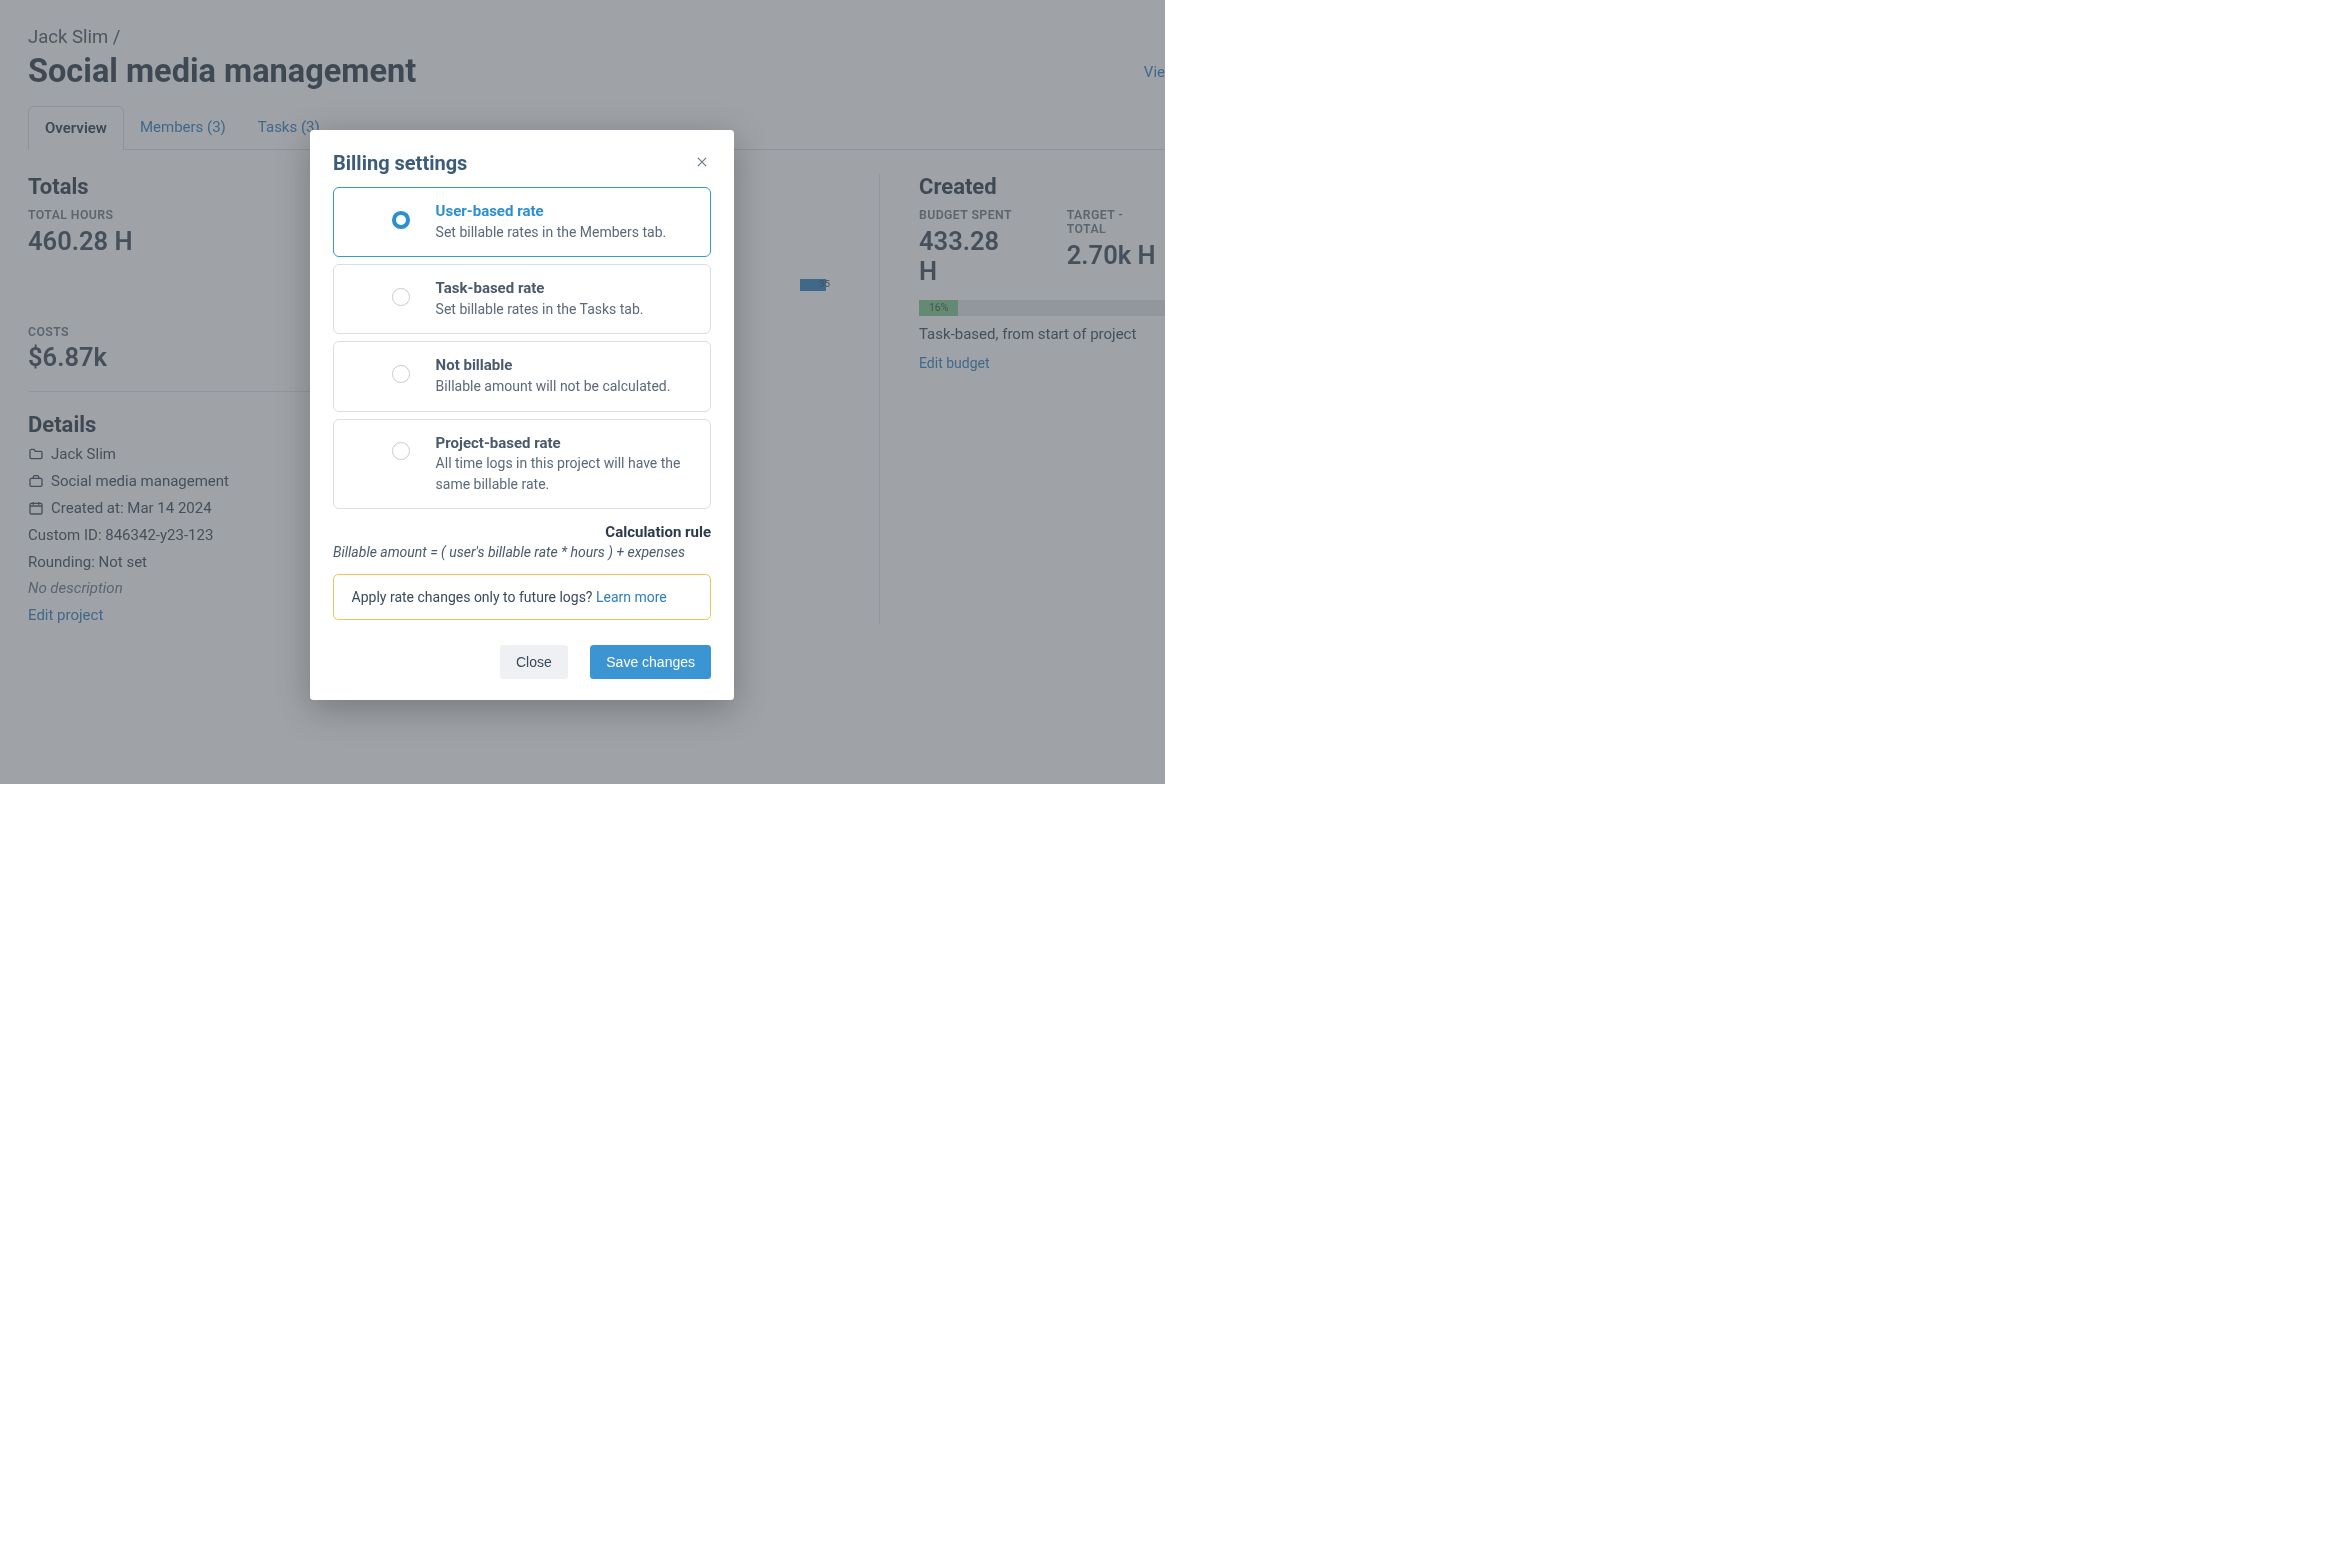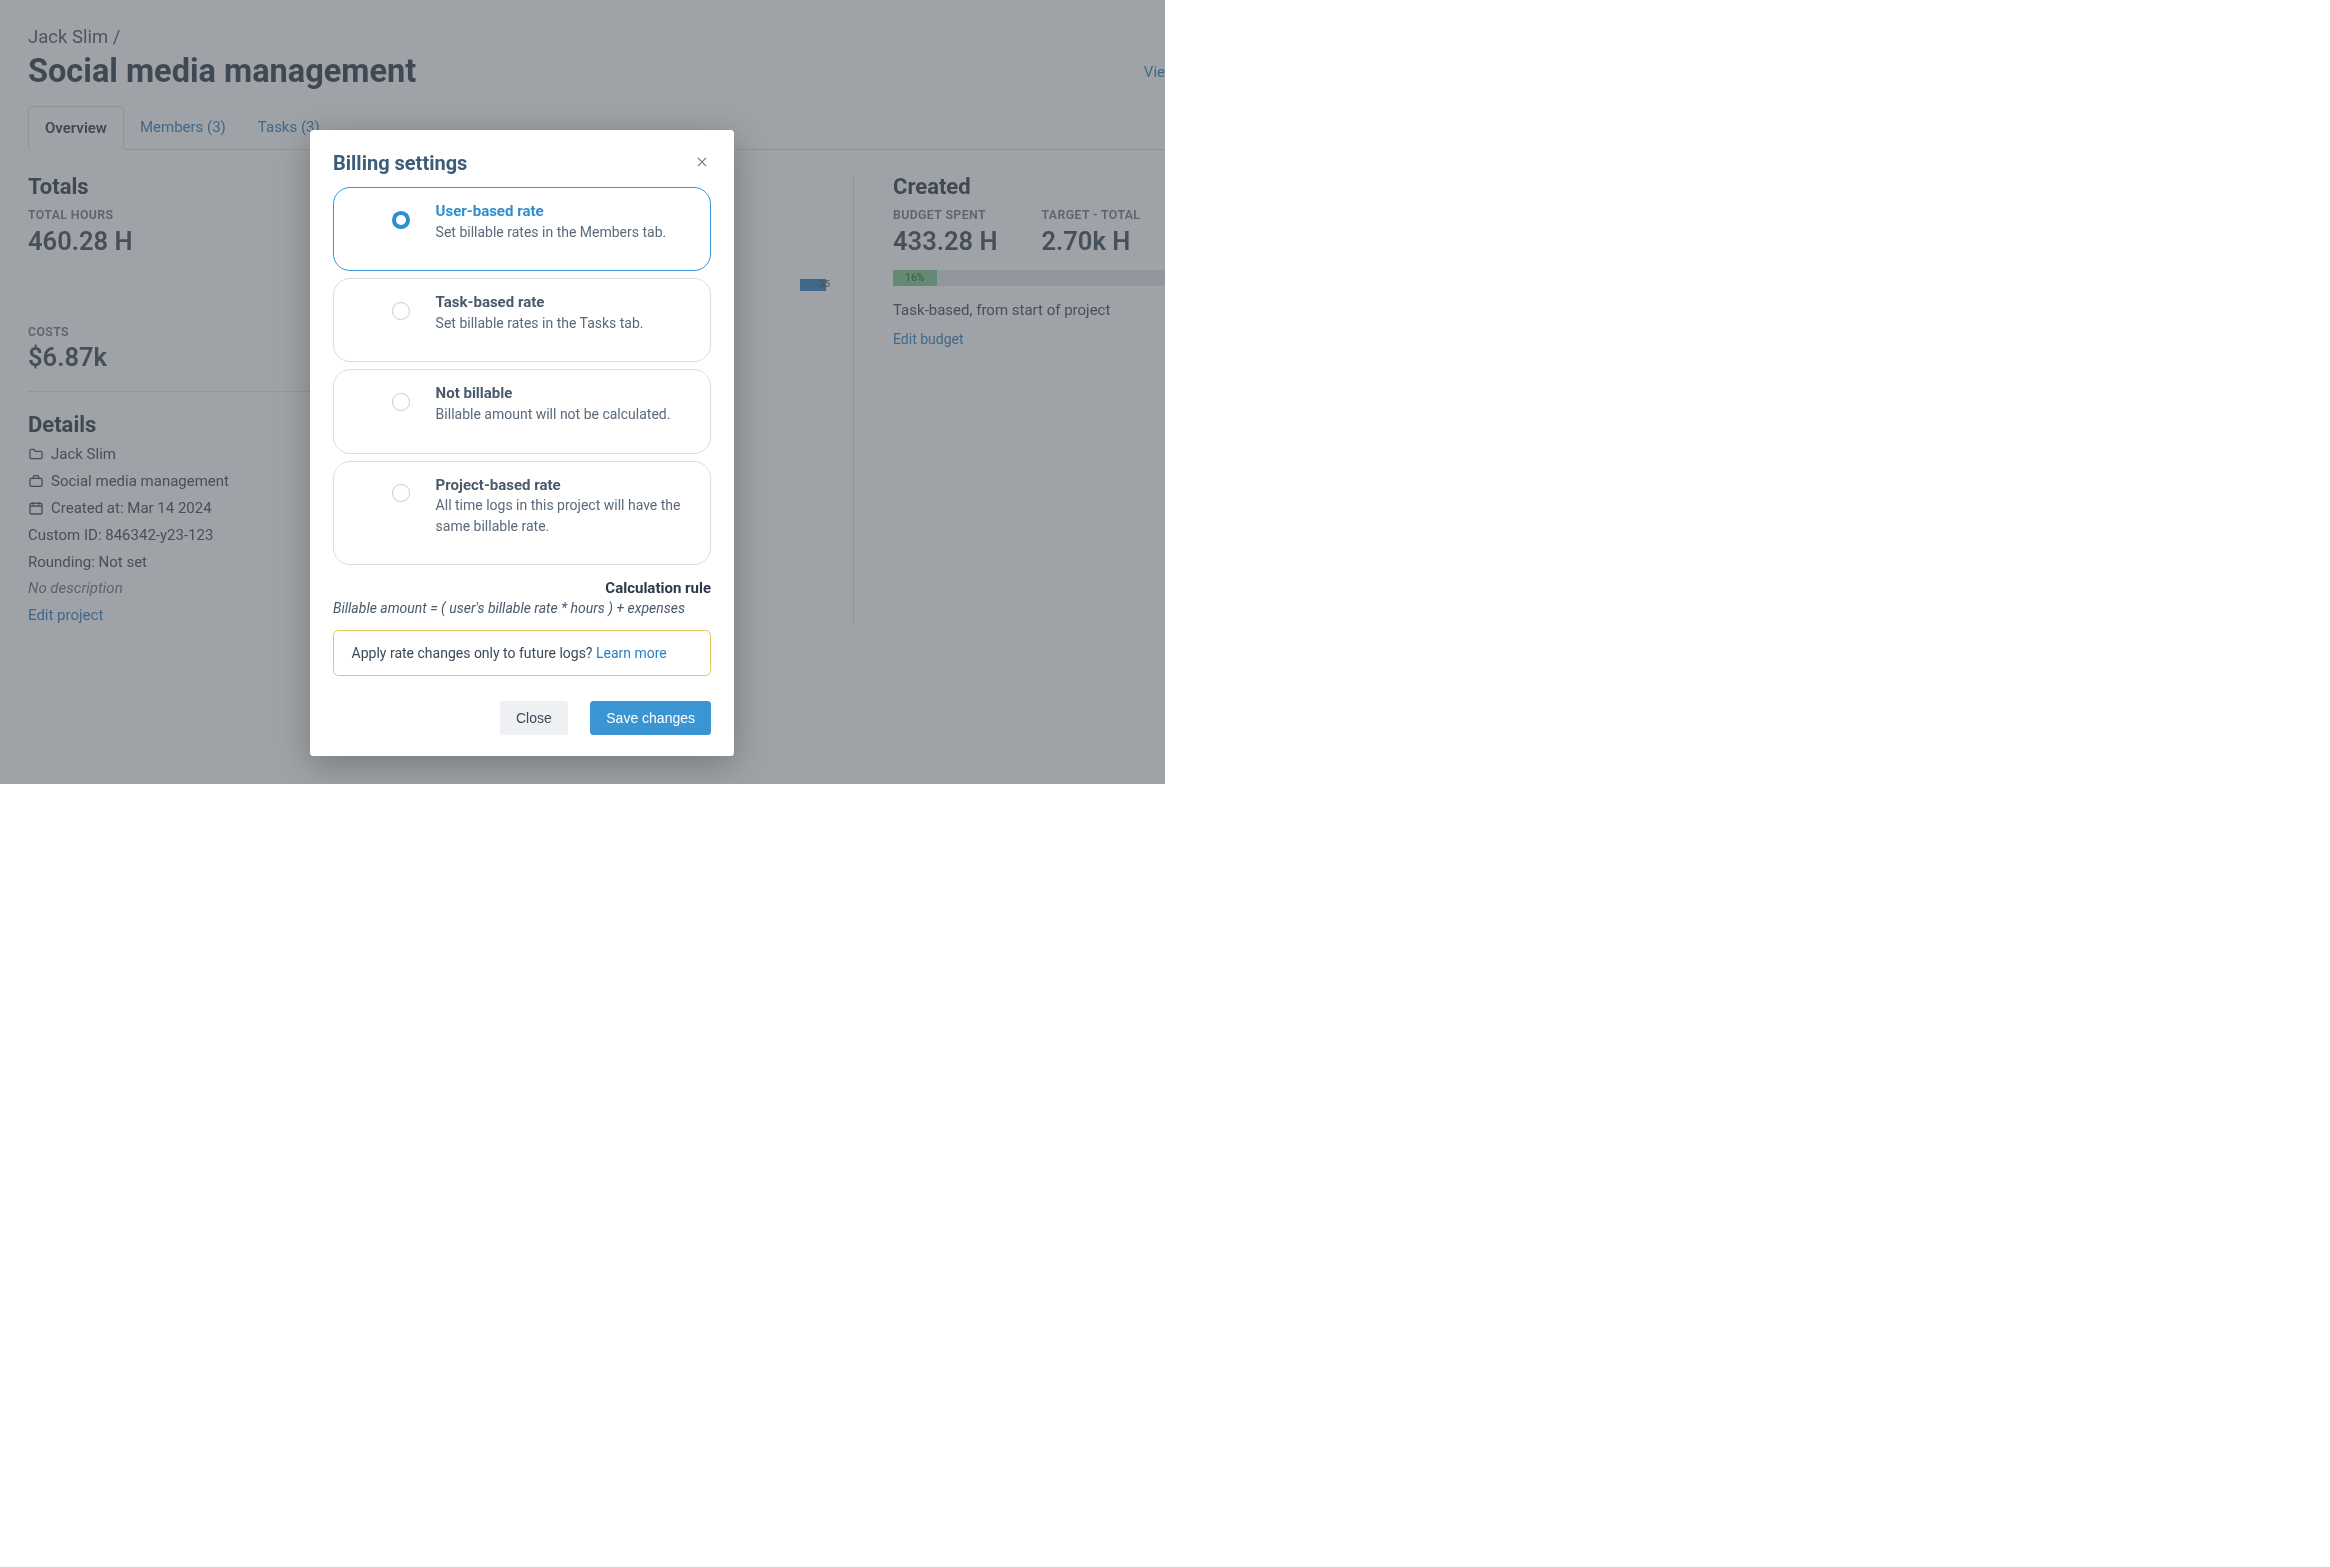--- a/index.html
+++ b/index.html
@@ -114,25 +114,25 @@
   .link {
     color: #2c7fbf;
     cursor: pointer;
   }
   .budget-stats {
     display: flex;
     gap: 44px;
     margin-bottom: 14px;
   }
   .progress-bar {
-    width: 272px;
+    width: 246px;
     height: 16px;
     background: #e3e7eb;
     position: relative;
-    margin-bottom: 15px;
+    margin-bottom: 9px;
   }
   .progress-fill {
     position: absolute;
     left: 0; top: 0; bottom: 0;
     width: 16%;
     background: #7fc98e;
     display: flex;
     align-items: center;
     justify-content: center;
     font-size: 10.5px;
@@ -194,22 +194,22 @@
     color: #3b5d7a;
   }
   .close-x {
     width: 16px;
     height: 16px;
     cursor: pointer;
     color: #6b7785;
   }
   .option-card {
     border: 0.9px solid #d9dee4;
-    border-radius: 17px;
-    padding: 14px 16px 28px 16px;
+    border-radius: 6px;
+    padding: 14px 16px 14px 16px;
     display: flex;
     align-items: flex-start;
     gap: 26px;
     margin-bottom: 7px;
     cursor: pointer;
   }
   .option-card.selected {
     border-color: #3b95d3;
   }
   .radio {

